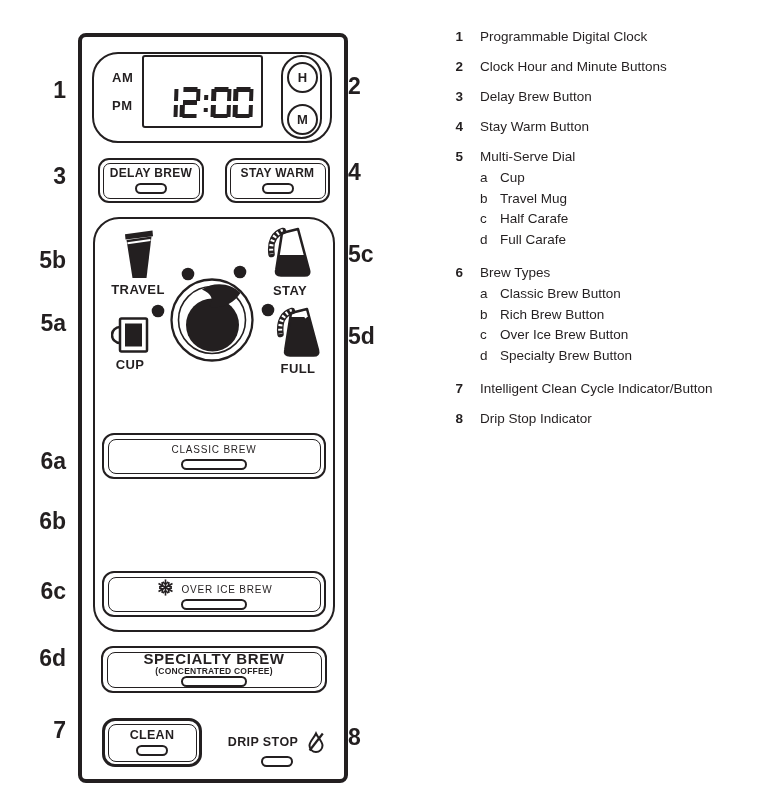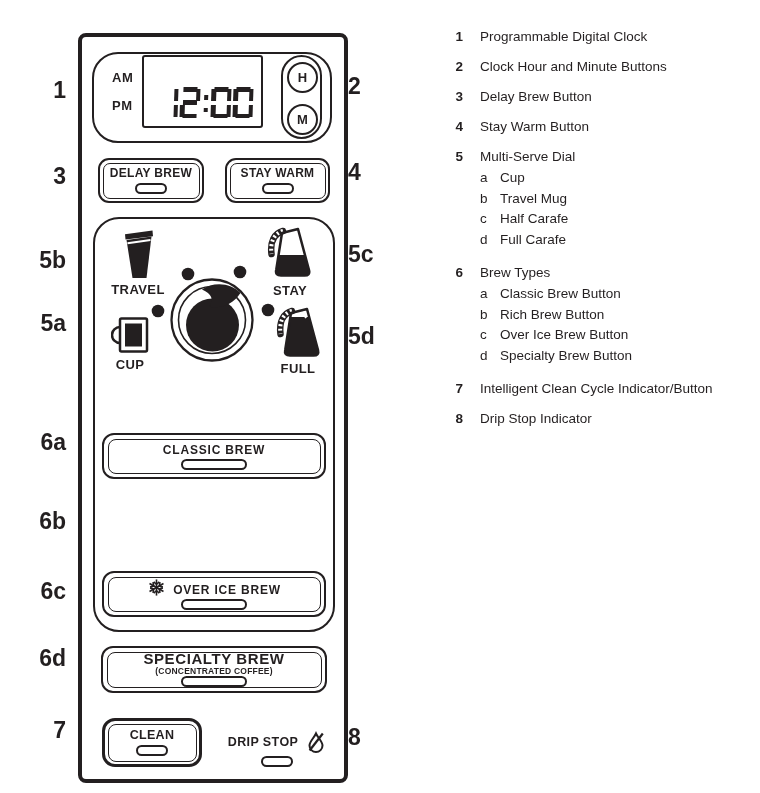--- a/index.html
+++ b/index.html
@@ -53,21 +53,21 @@
   .pill-lg{ width:66px; height:11px; margin-top:2px; }
 
   
   .dial-panel{ position:absolute; left:11px; top:180px; width:242px; height:415px;
                border:2px solid var(--ink); border-radius:26px; }
   .dial-icon{ position:absolute; }
   .dial-label{ position:absolute; text-align:center; font-size:13px; font-weight:bold; letter-spacing:.4px; }
 
   .btn-brew{ left:7px; width:224px; height:46px; border:2px solid var(--ink); border-radius:12px; }
   .btn-brew::before{ inset:3.5px; border-radius:8px; }
-  .brew-label{ font-size:12px; font-weight:bold; letter-spacing:.8px; line-height:14px; }
+  .brew-label{ font-size:10px; font-weight:normal; letter-spacing:.8px; line-height:14px; }
   .classic{ top:214px; } .rich{ top:283px; } .overice{ top:352px; }
   .ice-row{ display:flex; align-items:flex-end; gap:7px; }
 
   .specialty{ left:19px; top:609px; width:226px; height:47px; border:2px solid var(--ink); border-radius:12px; }
   .specialty::before{ inset:3.5px; border-radius:8px; }
   .spec-title{ font-size:15px; font-weight:bold; letter-spacing:.6px; line-height:14px; }
   .spec-sub{ font-size:8.5px; font-weight:bold; letter-spacing:.2px; line-height:9px; margin-top:1px; }
   .spec-pill{ margin-top:0; }
 
   .clean{ left:20px; top:681px; width:100px; height:49px; border:3px solid var(--ink); border-radius:13px; }
@@ -77,21 +77,21 @@
   .drip{ position:absolute; left:130px; top:694px; width:130px; display:flex;
          flex-direction:column; align-items:center; }
   .drip-row{ display:flex; align-items:center; gap:8px; }
   .drip-row .btn-label{ font-size:12.5px; letter-spacing:.4px; }
 
   
   .co{ position:absolute; font-size:23px; font-weight:bold; line-height:23px; }
   .co-l{ left:0; width:66px; text-align:right; }
   .co-r{ left:348px; text-align:left; }
   .co1{ top:79px; } .co3{ top:165px; } .co5b{ top:234px;margin-top:15px; } .co5a{ top:312px; }
-  .co6a{ top:431px; } .co6b{ top:510px; } .co6c{ top:580px; } .co6d{ top:647px; } .co7{ top:719px; }
+  .co6a{ top:450px; } .co6b{ top:510px; } .co6c{ top:580px; } .co6d{ top:647px; } .co7{ top:719px; }
   .co2{ top:75px; } .co4{ top:161px; } .co5c{ top:243px; } .co5d{ top:325px; } .co8{ top:726px; }
 
   
   .legend{ position:absolute; left:450px; top:30px; width:305px; font-size:13.5px; white-space:nowrap; }
   .lg-item{ margin-bottom:16px; }
   .lg-row{ display:flex; line-height:14px; }
   .lg-num{ flex:none; width:13px; text-align:right; font-weight:bold; }
   .lg-text{ margin-left:17px; }
   .lg-subs{ margin-top:4px; }
   .lg-sub{ display:flex; padding-left:30px; line-height:20.5px; }

